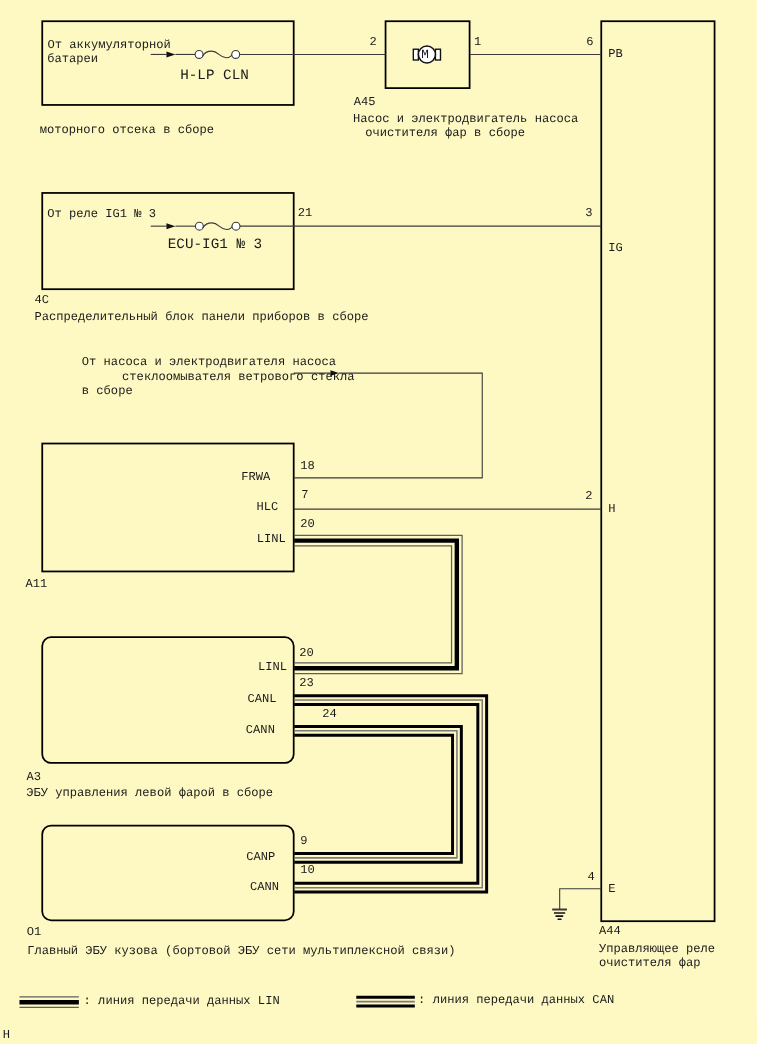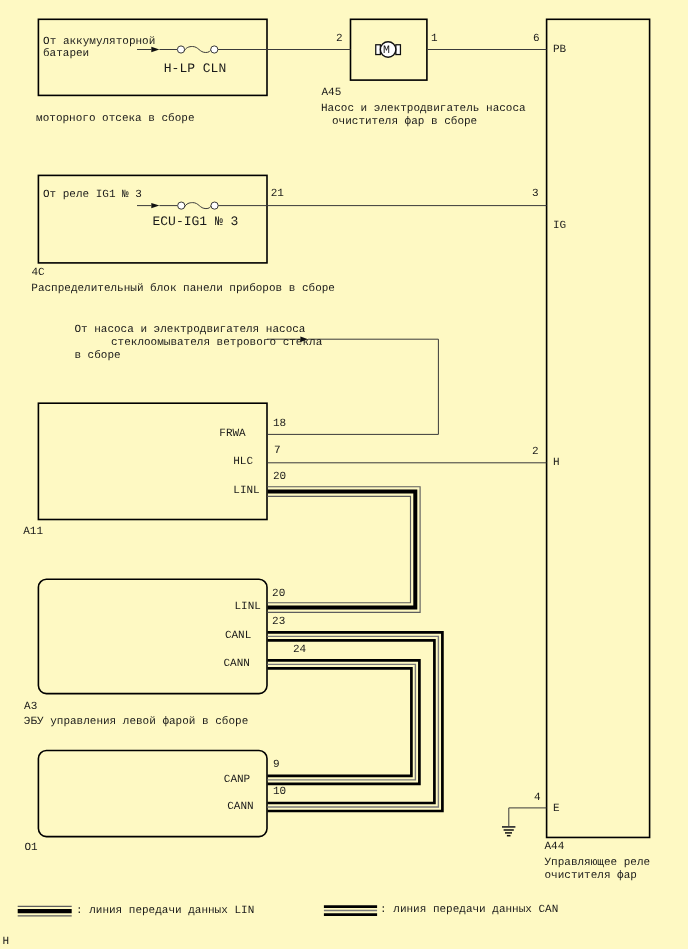--- a/index.html
+++ b/index.html
@@ -147,20 +147,21 @@
 <div class="t" style="left:223.5px;top:658.3px;">CANN</div>
 <div class="t" style="left:259px;top:644.0px;margin-left:34px;">24</div>
 <div class="t" style="left:24.1px;top:700.6px;">A3</div>
 <div class="t" style="left:23.8px;top:715.5px;">ЭБУ управления левой фарой в сборе</div>
 
 <div class="t" style="left:223.8px;top:773.7px;">CANP</div>
 <div class="t" style="left:273px;top:759.1px;">9</div>
 <div class="t" style="left:227.2px;top:801.3px;">CANN</div>
 <div class="t" style="left:273px;top:786.1px;">10</div>
 <div class="t" style="left:24.4px;top:842.4px;">O1</div>
+<div class="t" style="left:24.7px;top:859.4px;">Главный ЭБУ кузова (бортовой ЭБУ сети мультиплексной связи)</div>
 
 <div class="t" style="left:534px;top:792.1px;">4</div>
 <div class="t" style="left:552.9px;top:803.4px;">E</div>
 <div class="t" style="left:544.5px;top:841.3px;">A44</div>
 <div class="t" style="left:544.5px;top:857px;">Управляющее реле</div>
 <div class="t" style="left:544.5px;top:870.3px;">очистителя фар</div>
 
 <div class="t" style="left:76px;top:904.8px;text-align:center;">: линия передачи данных LIN</div>
 <div class="t" style="left:380.1px;top:904.3px;">: линия передачи данных CAN</div>
 

